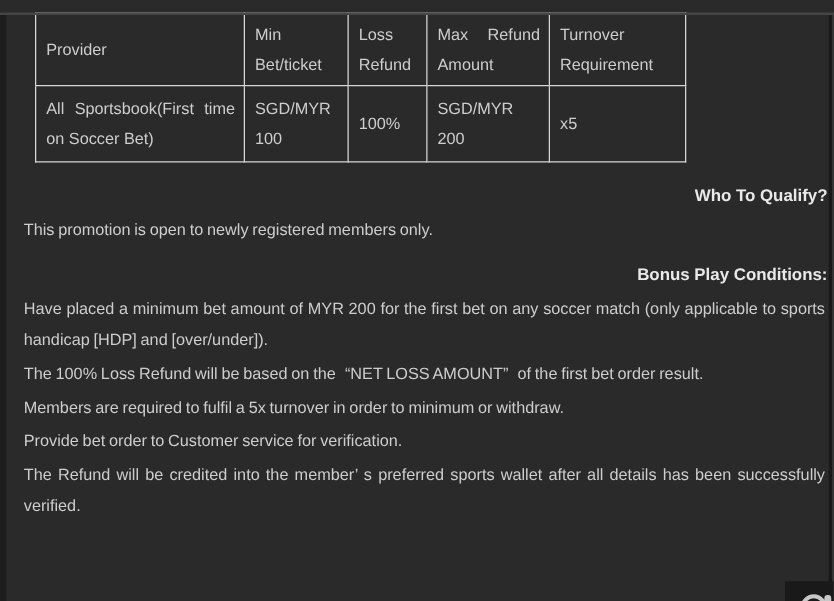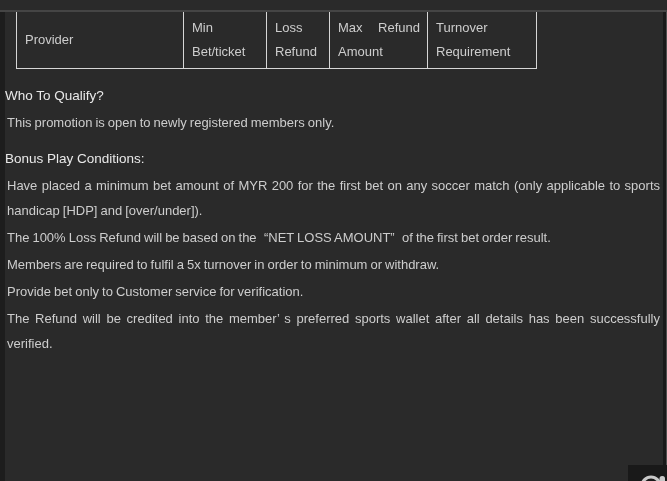--- a/index.html
+++ b/index.html
@@ -12,21 +12,21 @@
     font-family: "Liberation Sans", "DejaVu Sans", sans-serif;
   }
   .page { position: relative; width: 667px; height: 481px; }
 
   
   .edge-left  { position: absolute; left: 0; top: 0; width: 5px; height: 481px; background: #1d1d1d; z-index: 2; }
   .edge-top   { position: absolute; left: 0; top: 0; width: 667px; height: 2px; background: #454545; z-index: 3; }
   .edge-right { position: absolute; right: 0; top: 0; width: 4px; height: 481px; background: #191919; z-index: 2; }
   .edge-right::after { content: ""; position: absolute; right: 0; top: 0; width: 1px; height: 100%; background: #4f4f4f; }
 
-  .content { position: relative; z-index: 1; padding: 0 5px 0 5px; }
+  .content { position: relative; z-index: 1; padding: 0 5px 0 17px; }
 
   
   table.promo {
     border-collapse: collapse;
     table-layout: fixed;
     width: 520px;
     margin: 10px 0 0 11px;
   }
   table.promo th, table.promo td {
     border: 1px solid #d6d6d6;
@@ -39,23 +39,24 @@
     line-height: 24px;
     overflow: hidden;
   }
   table.promo th { height: 58px; }
   table.promo td { height: 61px; }
 
   
   .section-heading {
     margin: 11px 0 0 0;
     font-size: 13.5px;
-    font-weight: 400;
+    font-weight: 700;
     color: #e9e9e9;
     line-height: 25px;
+    text-align: right;
   }
   .section-heading.first { margin-top: 14px; }
   .para {
     margin: 2px;
     font-size: 13px;
     color: #cdcdcd;
     line-height: 25px;
     text-align: justify;
     word-spacing: -0.6px;
   }
@@ -92,31 +93,38 @@
         <col style="width:109px">
       </colgroup>
       <tbody>
           <tr>
         <th>Provider</th>
         <th>Min Bet/ticket</th>
         <th>Loss Refund</th>
         <th>Max Refund Amount</th>
         <th>Turnover Requirement</th>
       </tr>
+      <tr>
+        <td>All Sportsbook(First time on Soccer Bet)</td>
+        <td>SGD/MYR 100</td>
+        <td>100%</td>
+        <td>SGD/MYR 200</td>
+        <td>x5</td>
+      </tr>
     </tbody>
       </table>
 
     <h3 class="section-heading first">Who To Qualify?</h3>
     <p class="para">This promotion is open to newly registered members only.</p>
 
     <h3 class="section-heading">Bonus Play Conditions:</h3>
     <p class="para">Have placed a minimum bet amount of MYR 200 for the first bet on any soccer match (only applicable to sports handicap [HDP] and [over/under]).</p>
     <p class="para">The 100% Loss Refund will be based on the  “NET LOSS AMOUNT”  of the first bet order result.</p>
     <p class="para">Members are required to fulfil a 5x turnover in order to minimum or withdraw.</p>
-    <p class="para">Provide bet only to Customer service for verification.</p>
+    <p class="para">Provide bet order to Customer service for verification.</p>
     <p class="para">The Refund will be credited into the member’ s preferred sports wallet after all details has been successfully verified.</p>
 
   </div>
 
   <div class="support">
     <span>
       <svg width="39" height="26" viewBox="0 0 39 26" xmlns="http://www.w3.org/2000/svg">
         <circle cx="23" cy="21" r="9" fill="none" stroke="#c8c8c8" stroke-width="3.2"></circle>
         <rect x="31.5" y="11" width="5.5" height="13" rx="2.5" fill="#c8c8c8"></rect>
       </svg>

